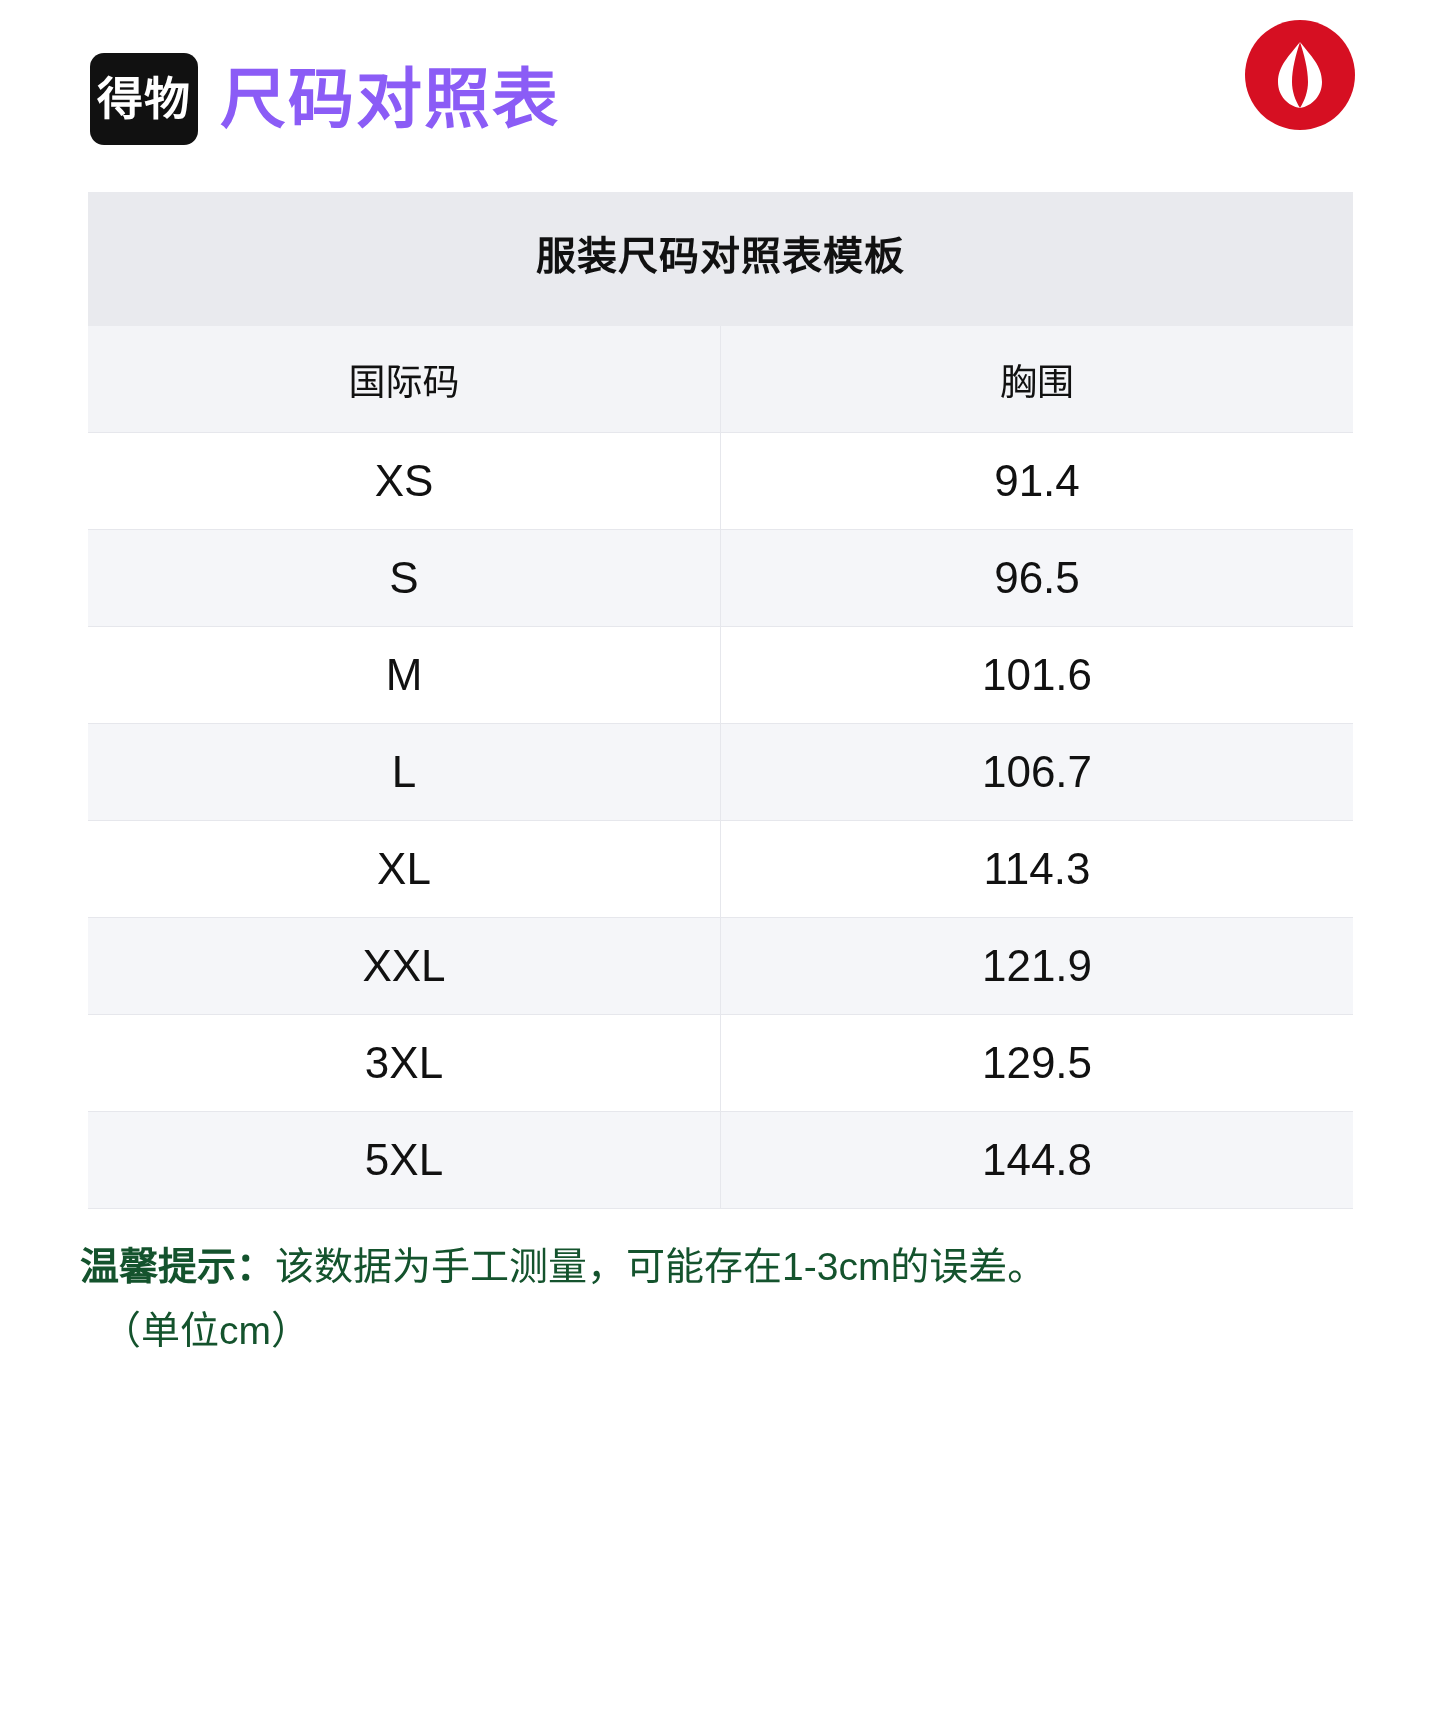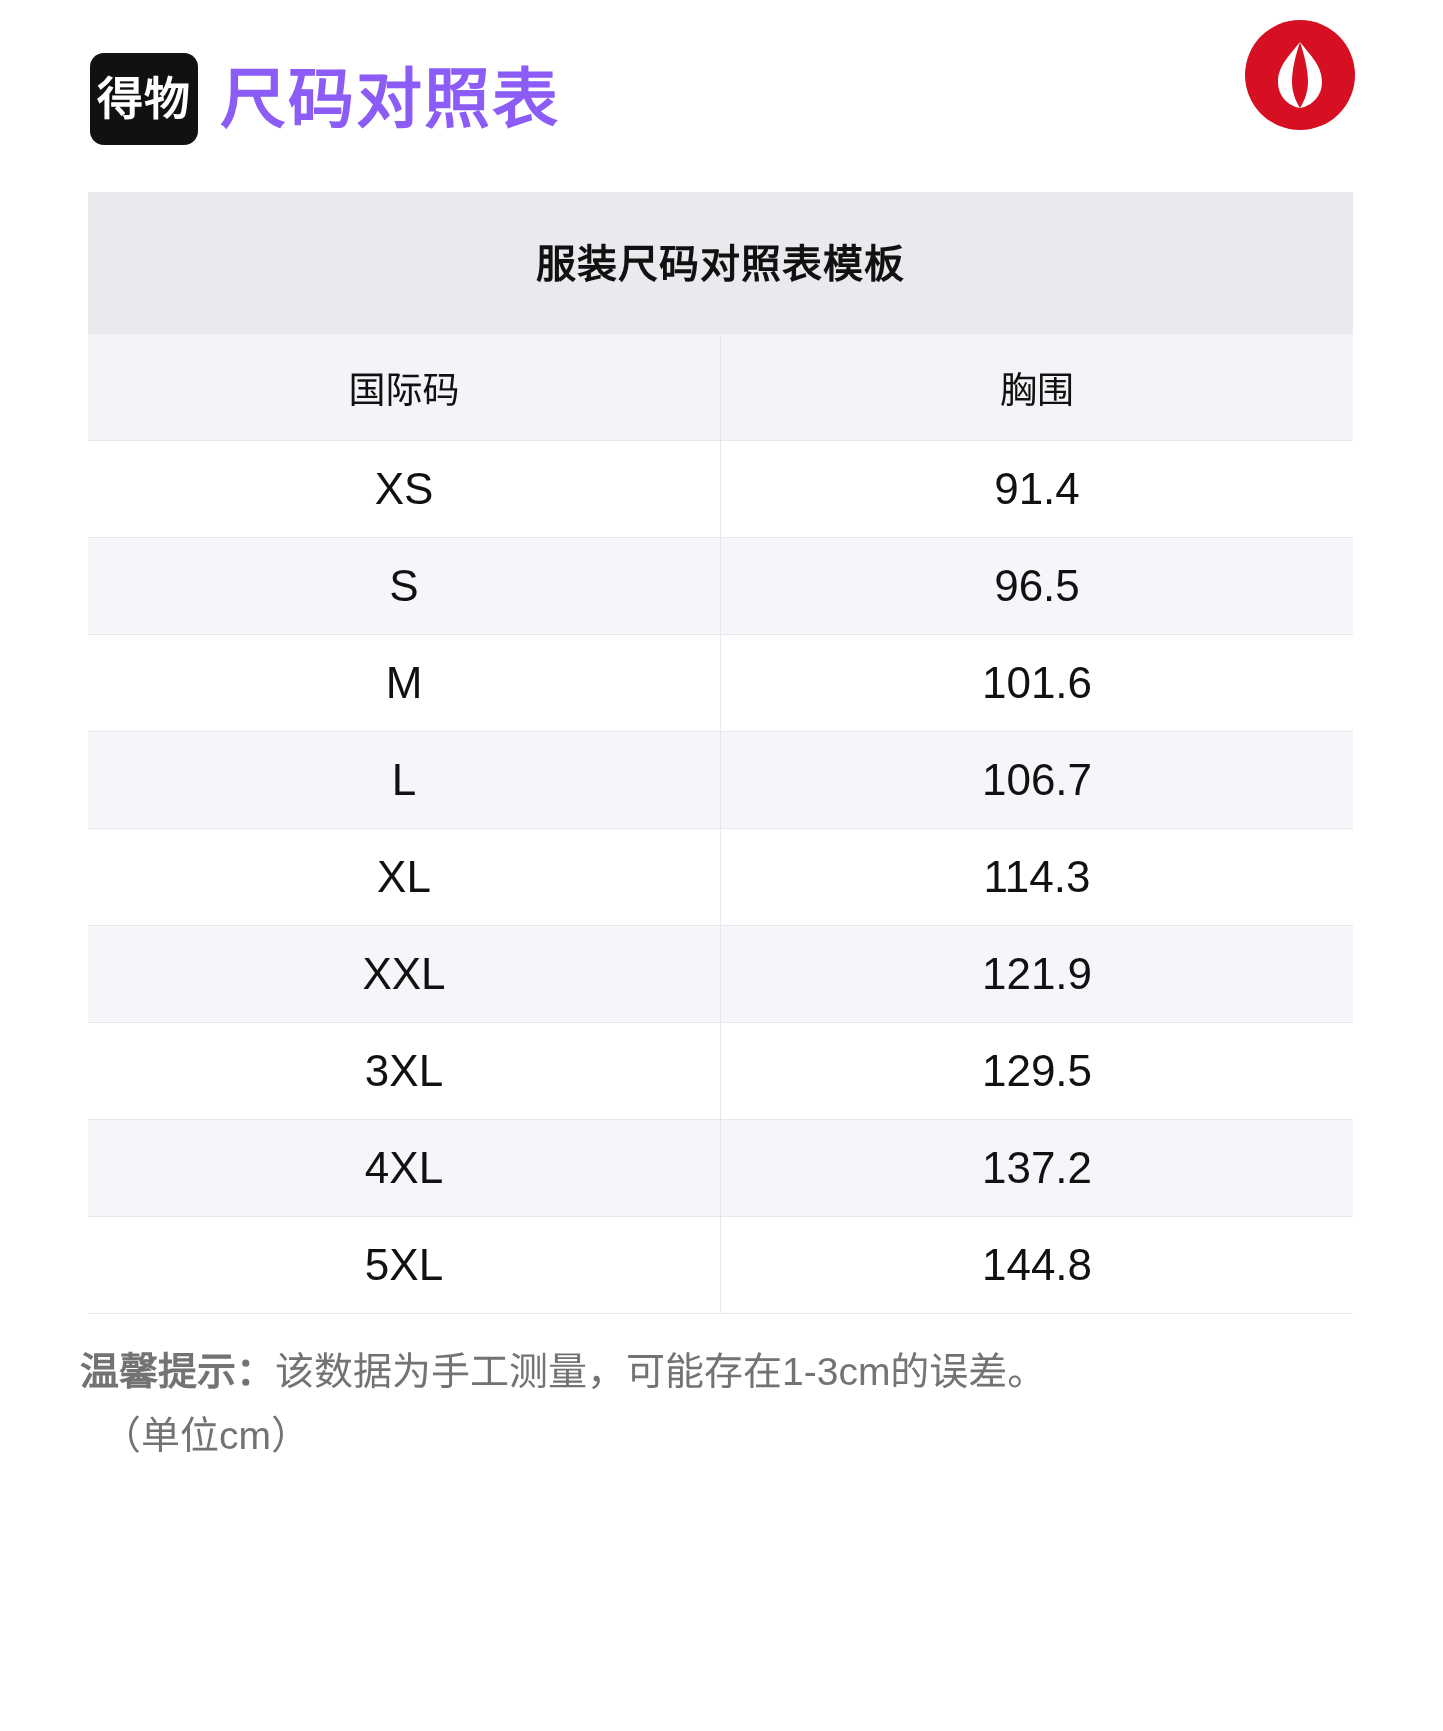--- a/index.html
+++ b/index.html
@@ -69,21 +69,21 @@
     margin: 22px 88px 0 88px;
     width: 1265px;
     box-sizing: border-box;
   }
   .table-caption {
     background: #e9eaee;
     text-align: center;
     font-size: 40px;
     font-weight: 700;
     color: #111111;
-    padding: 40px 0 44px 0;
+    padding: 32px 0 44px 0;
     letter-spacing: 1px;
   }
   table {
     width: 100%;
     border-collapse: collapse;
     table-layout: fixed;
   }
   th, td {
     text-align: center;
     font-size: 44px;
@@ -115,21 +115,21 @@
   }
   thead th {
     border-bottom: 1px solid #e6e7ec;
   }
 
   
   .note {
     margin: 28px 80px 0 80px;
     font-size: 39px;
     line-height: 1.55;
-    color: #737373;
+    color: #14532d;
   }
   .note .label {
     font-weight: 700;
   }
   .note .sub {
     display: block;
     margin-top: 4px;
     padding-left: 22px;
   }
 </style>
@@ -184,24 +184,20 @@
         </tr>
         <tr>
           <td class="col-size">XXL</td>
           <td>121.9</td>
         </tr>
         <tr>
           <td class="col-size">3XL</td>
           <td>129.5</td>
         </tr>
         <tr>
-          <td class="col-size">4XL</td>
-          <td>137.2</td>
-        </tr>
-        <tr>
           <td class="col-size">5XL</td>
           <td>144.8</td>
         </tr>
       </tbody>
     </table>
   </div>
 
   <div class="note">
     <span class="label">温馨提示：</span><span>该数据为手工测量，可能存在1-3cm的误差。</span>
     <span class="sub">（单位cm）</span>

